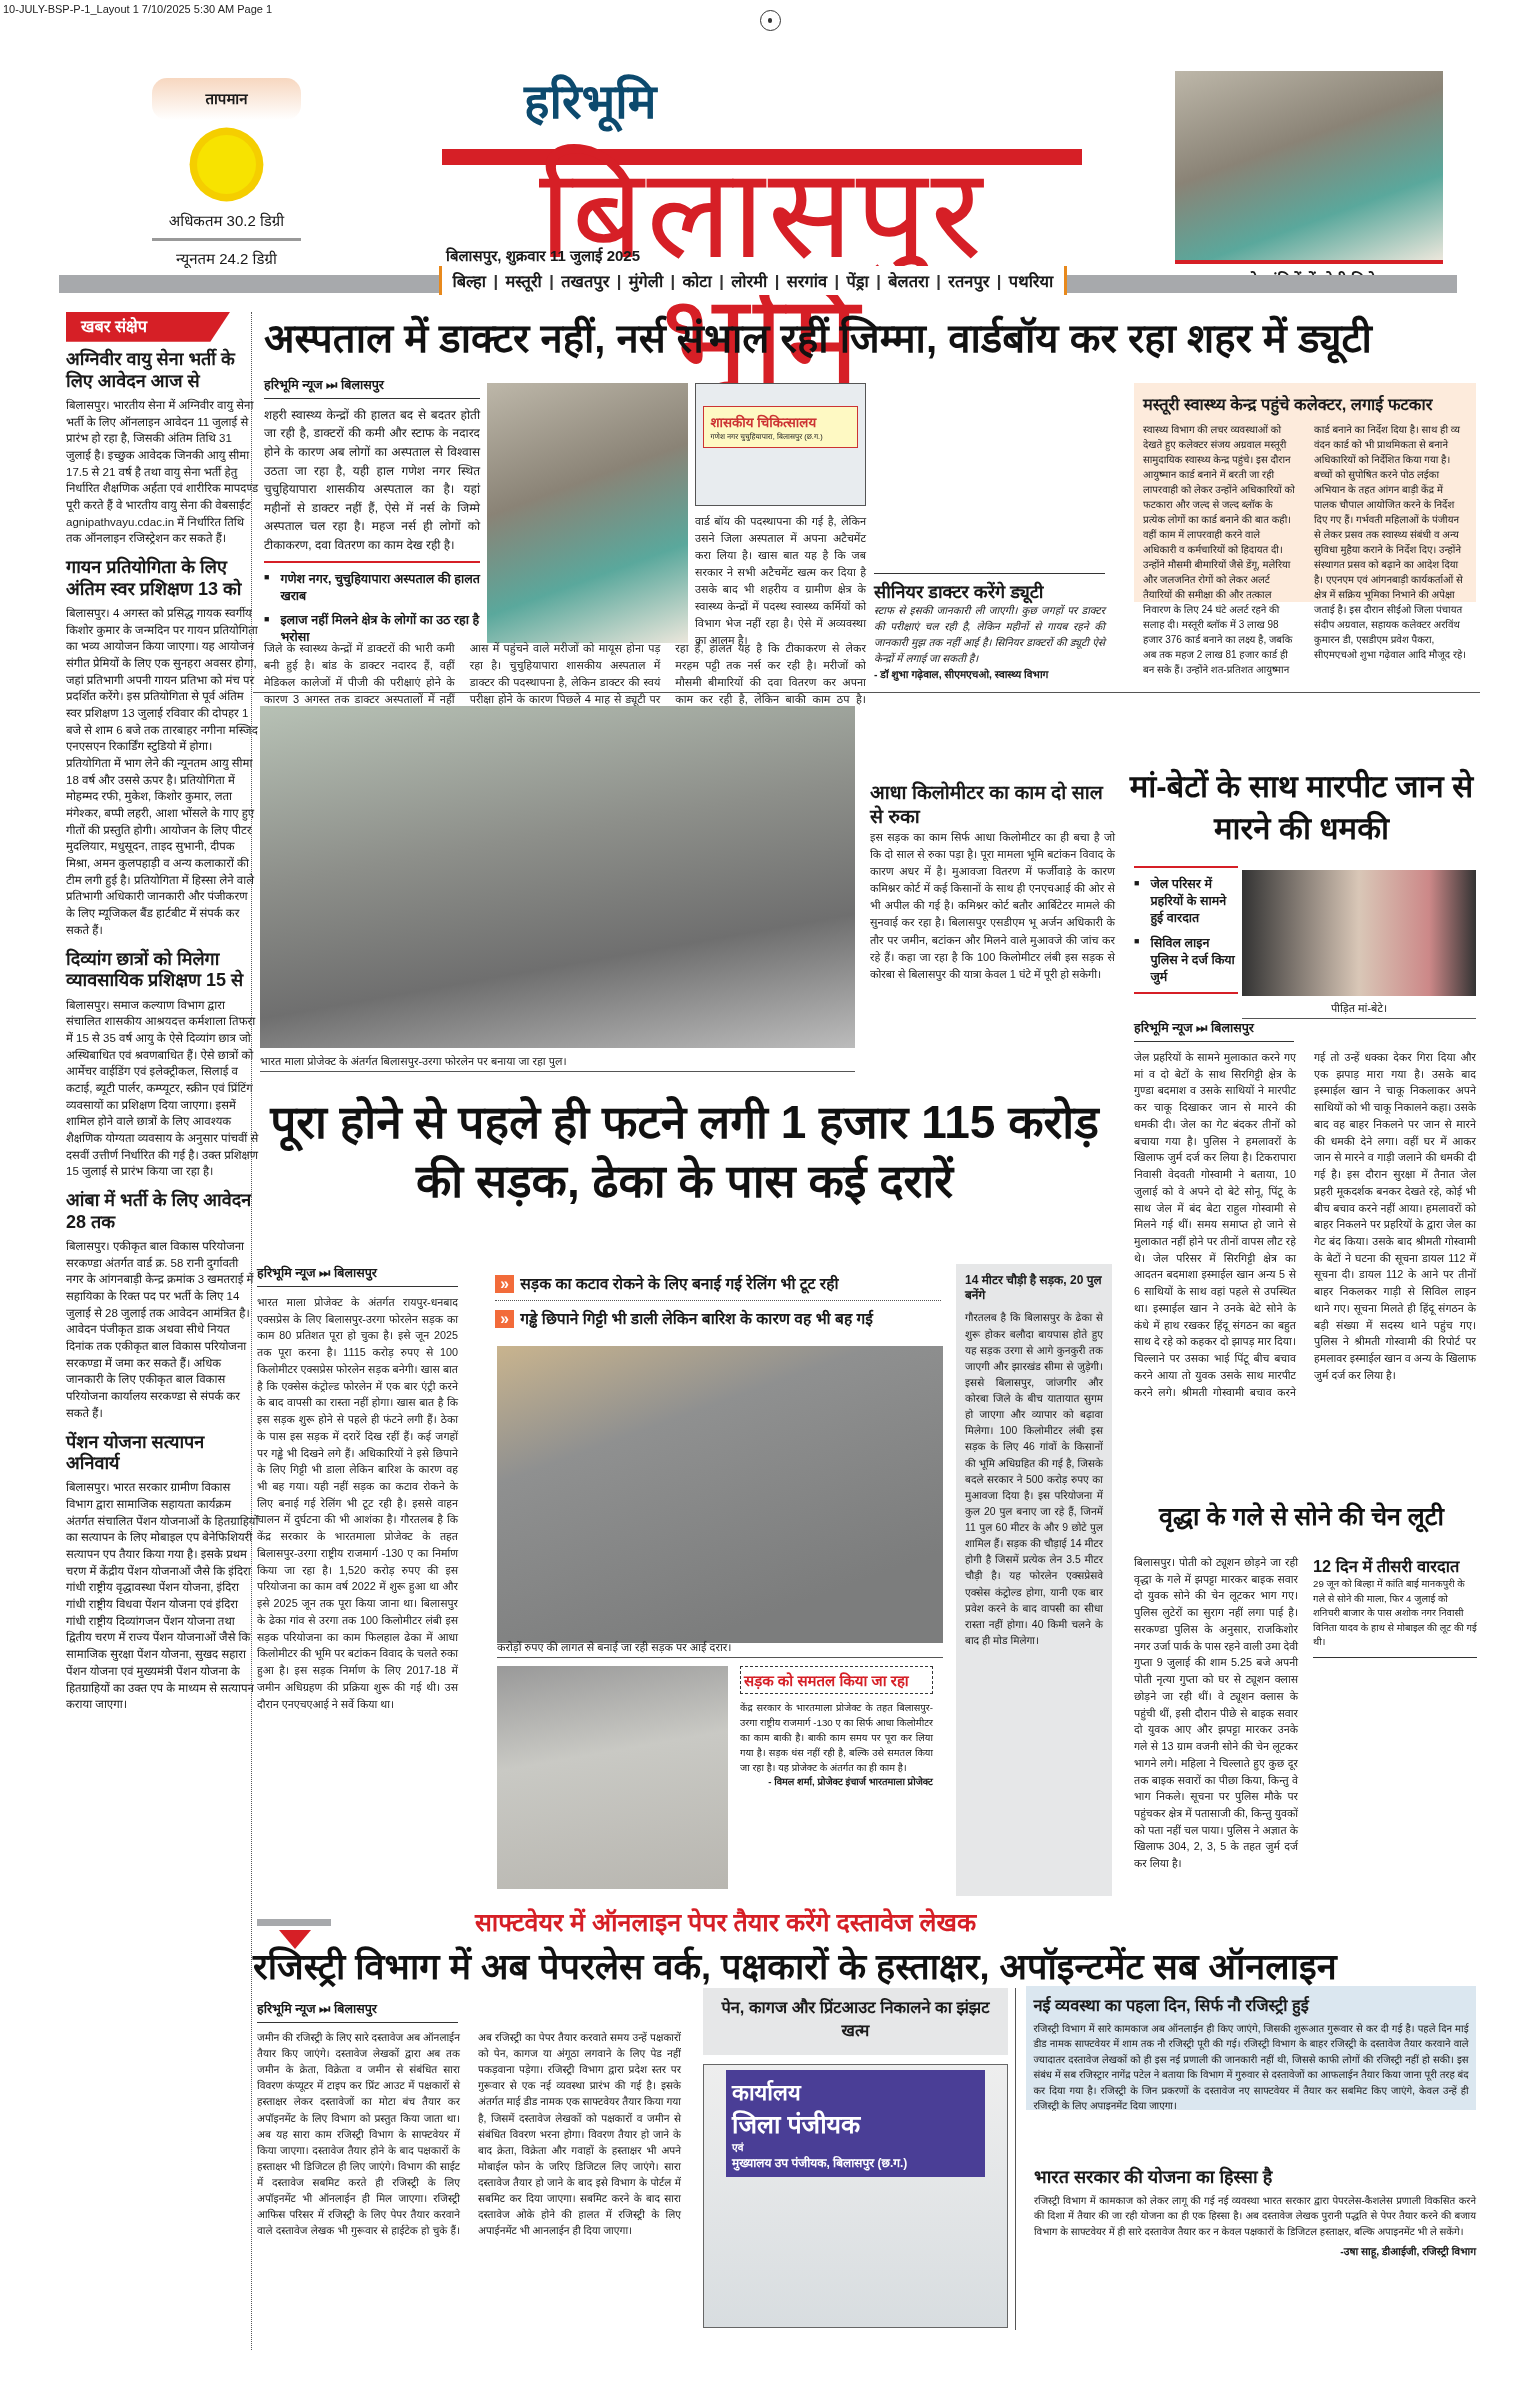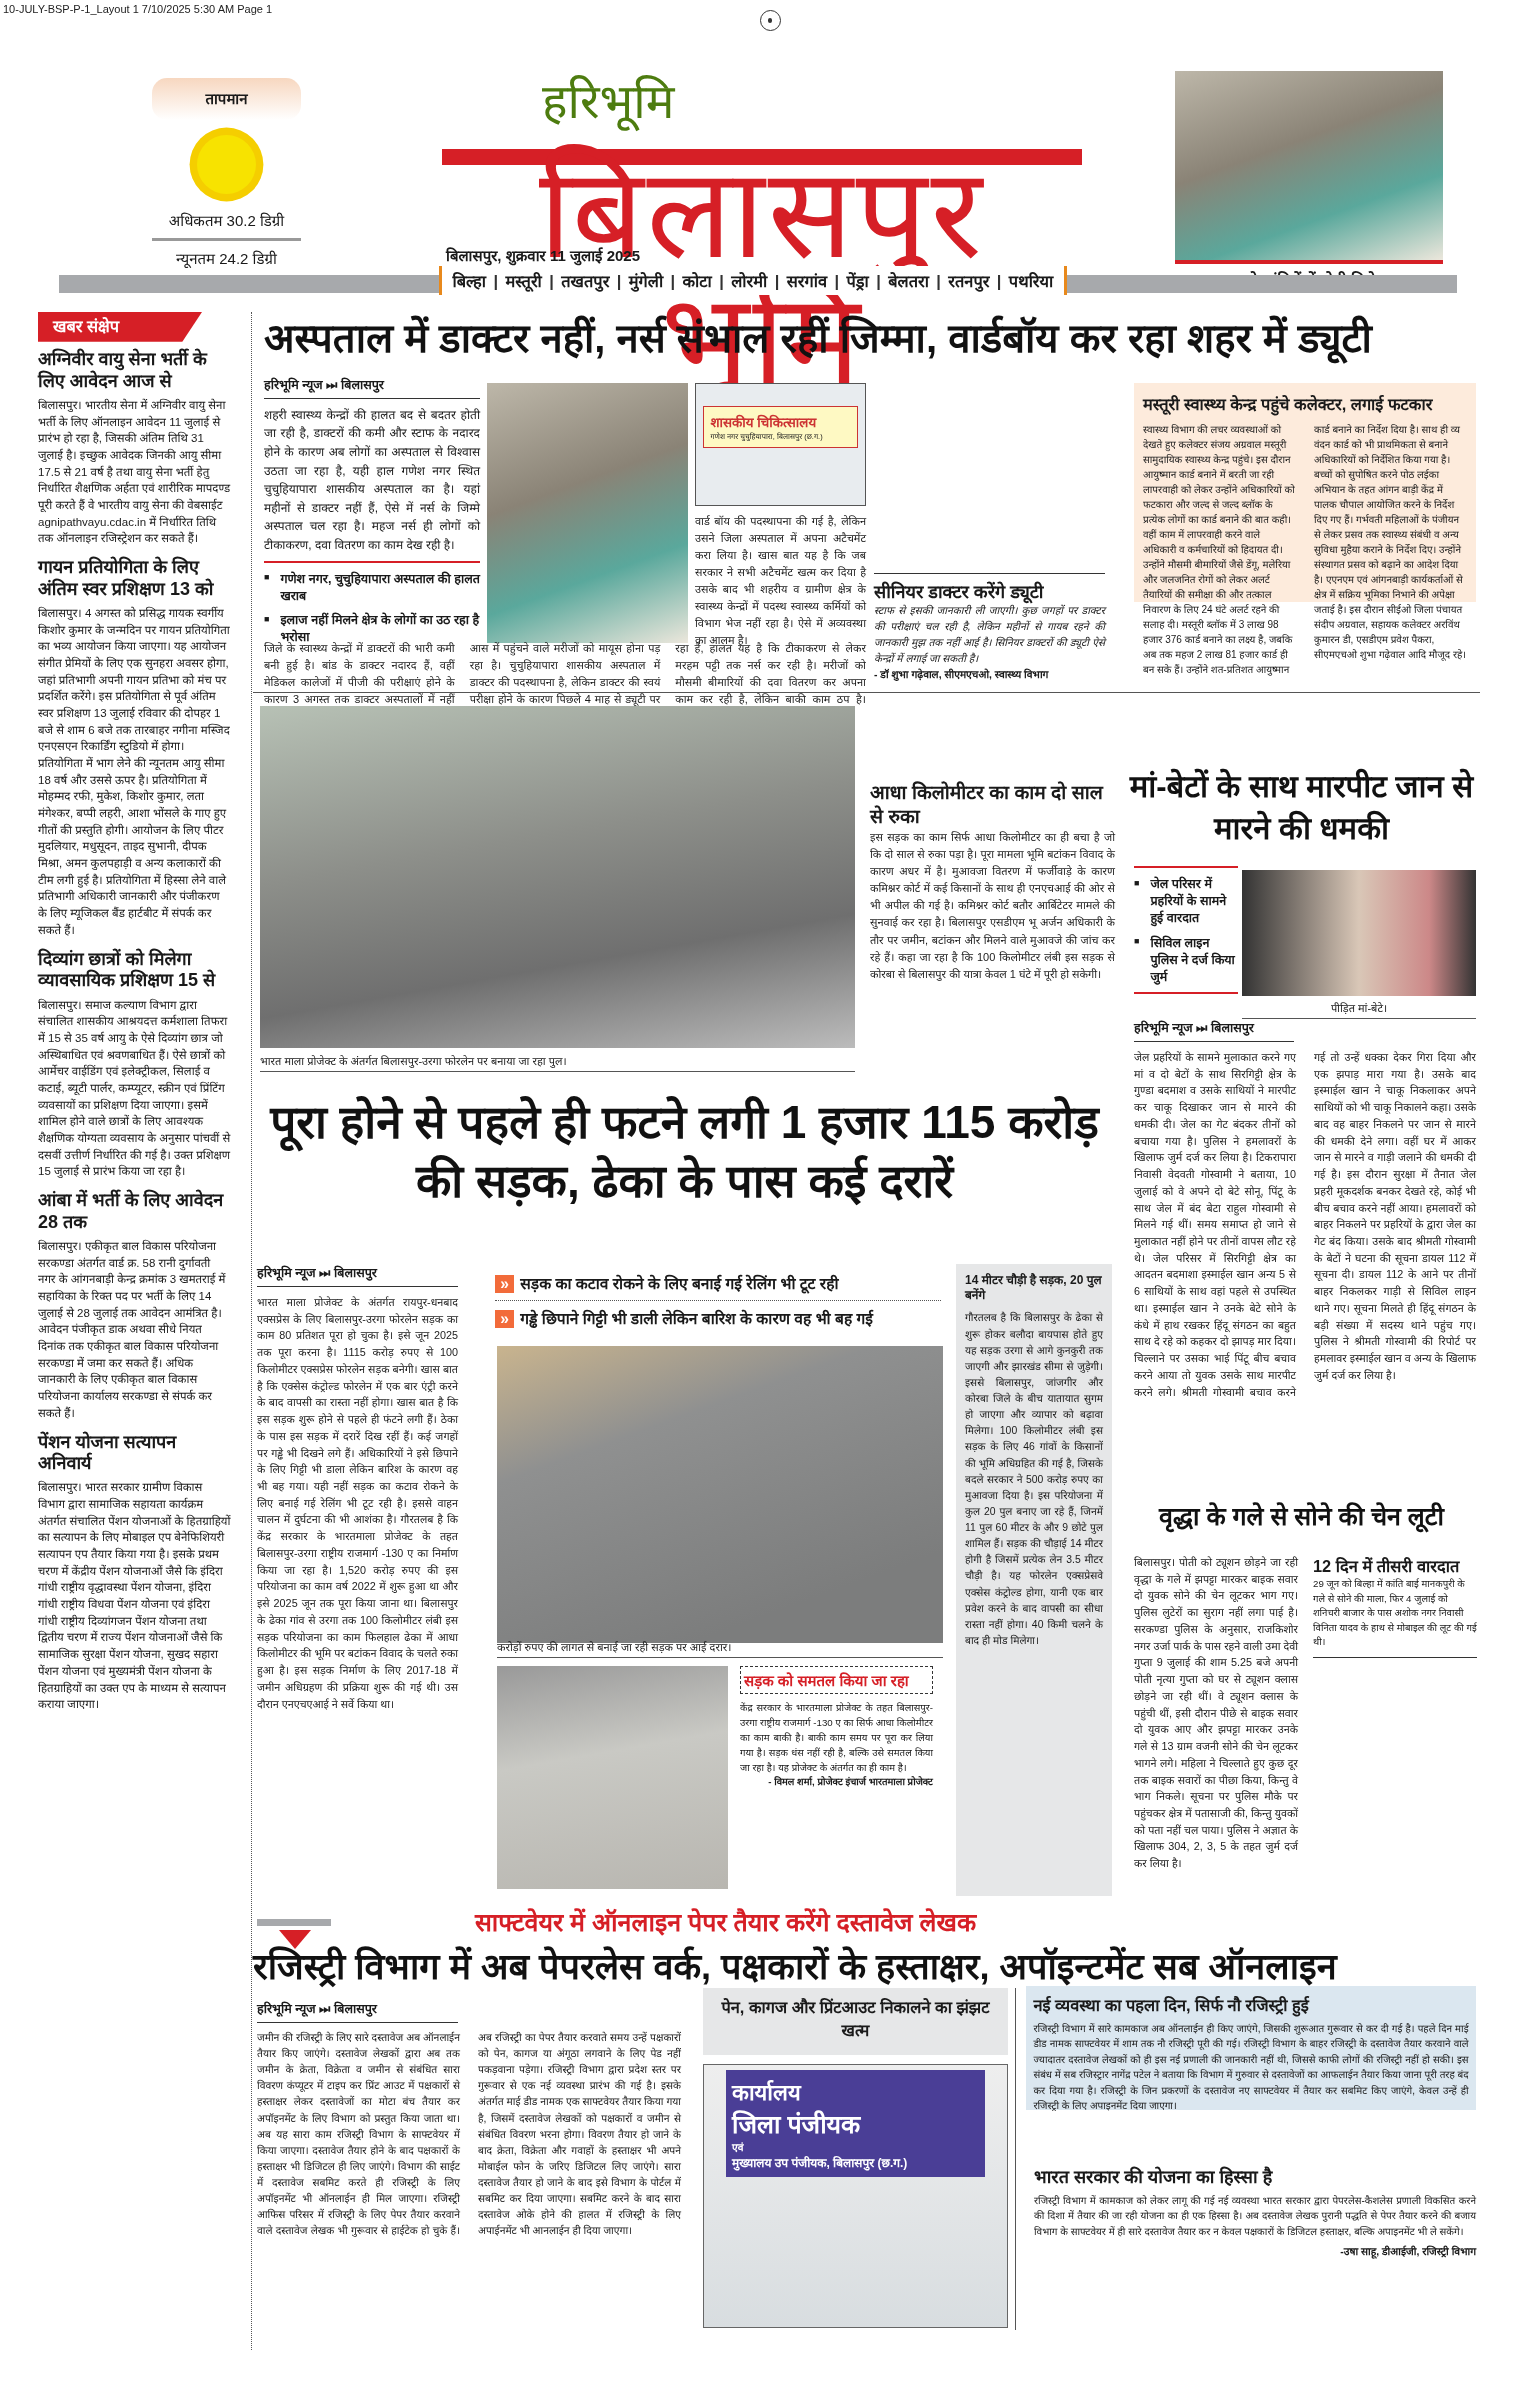--- a/index.html
+++ b/index.html
@@ -7,30 +7,30 @@
 .abs{position:absolute}
 .slug{left:3px;top:3px;font-size:11px;color:#222}
 .crosshair{left:760px;top:10.4px;width:21px;height:21px;border:1.5px solid #333;border-radius:50%}
 .crosshair:after{content:"";position:absolute;left:6.7px;top:6.7px;width:4.5px;height:4.5px;background:#333;border-radius:50%}
 .weather{left:152px;top:78px;width:149px;text-align:center}
 .weather .tap{margin:0 auto;width:149px;height:42px;border-radius:15px;background:linear-gradient(#f7d7c0,#fff);font-weight:bold;font-size:15px;line-height:42px}
 .sun{margin:15px auto;width:59px;height:59px;border-radius:50%;background:#f7e300;box-shadow:0 0 0 7.4px #f5ce00}
 .weather .t{font-size:15px;margin-top:16.4px}
 .weather hr{border:0;border-top:3px solid #999;margin:7.4px 0}
 .masthead{left:442px;top:67px;width:640px;height:216px}
-.brand-green{left:100px;top:0;font-size:48px;font-weight:normal;color:#4d7c0f}
+.brand-green{left:82px;top:0;font-size:48px;font-weight:bold;color:#0c4a6e}
 .redbar{left:0;top:82px;width:640px;height:16.4px;background:#d61f26}
 .brand-red{left:0;top:84px;width:640px;text-align:center;font-size:126px;font-weight:normal;color:#d61f26;line-height:126px;letter-spacing:3px}
 .dateline{left:446px;top:245px;font-size:15px;font-weight:bold}
 .topphoto{left:1175px;top:71px;width:268px;height:193px;background:linear-gradient(135deg,#c9c9c9,#f0f0f0 40%,#7fa86b 70%,#d44 90%);border-bottom:4.5px solid #d61f26}
 .topcap{left:1175px;top:268px;width:275px;font-size:16.4px;font-weight:bold}
 .navbar{left:59px;top:275px;width:1398px;height:18px;background:#a7a9ac}
 .navlinks{left:439px;top:266px;padding:3px 10.4px;background:#fff;border-left:3px solid #e8891c;border-right:3px solid #e8891c;font-size:16.4px;font-weight:bold;display:flex;gap:7.4px}
 .navlinks span+span:before{content:"|";margin-right:7.4px;color:#333}
-.leftcol{left:38px;top:312px;width:193px;font-size:11.5px;line-height:1.45}
+.leftcol{left:66px;top:312px;width:193px;font-size:11.5px;line-height:1.45}
 .badge{background:#d61f26;color:#fff;font-weight:bold;font-size:16.4px;padding:3px 15px;width:164px;margin-bottom:4.5px;clip-path:polygon(0 0,100% 0,88% 100%,0 100%)}
 .leftcol h3{font-size:18px;line-height:1.2;margin:7.4px 0 4.5px}
 .leftcol p{margin-bottom:10.4px;text-align:left}
 .vrule{border-left:0.7px dotted #555}
 .h1{font-weight:bold;color:#111}
 .byline{font-size:12.6px;font-weight:bold;border-bottom:1.5px solid #333;padding-bottom:4.5px;margin-bottom:7.4px}
 .body{font-size:12px;line-height:1.55;text-align:justify}
 .photo{background:linear-gradient(160deg,#bdb7a9,#8a8376 40%,#5aa89c 70%,#ece7dc)}
 .pinkbox{background:#fdebdc}
 .graybox{background:#e6e7e8}

